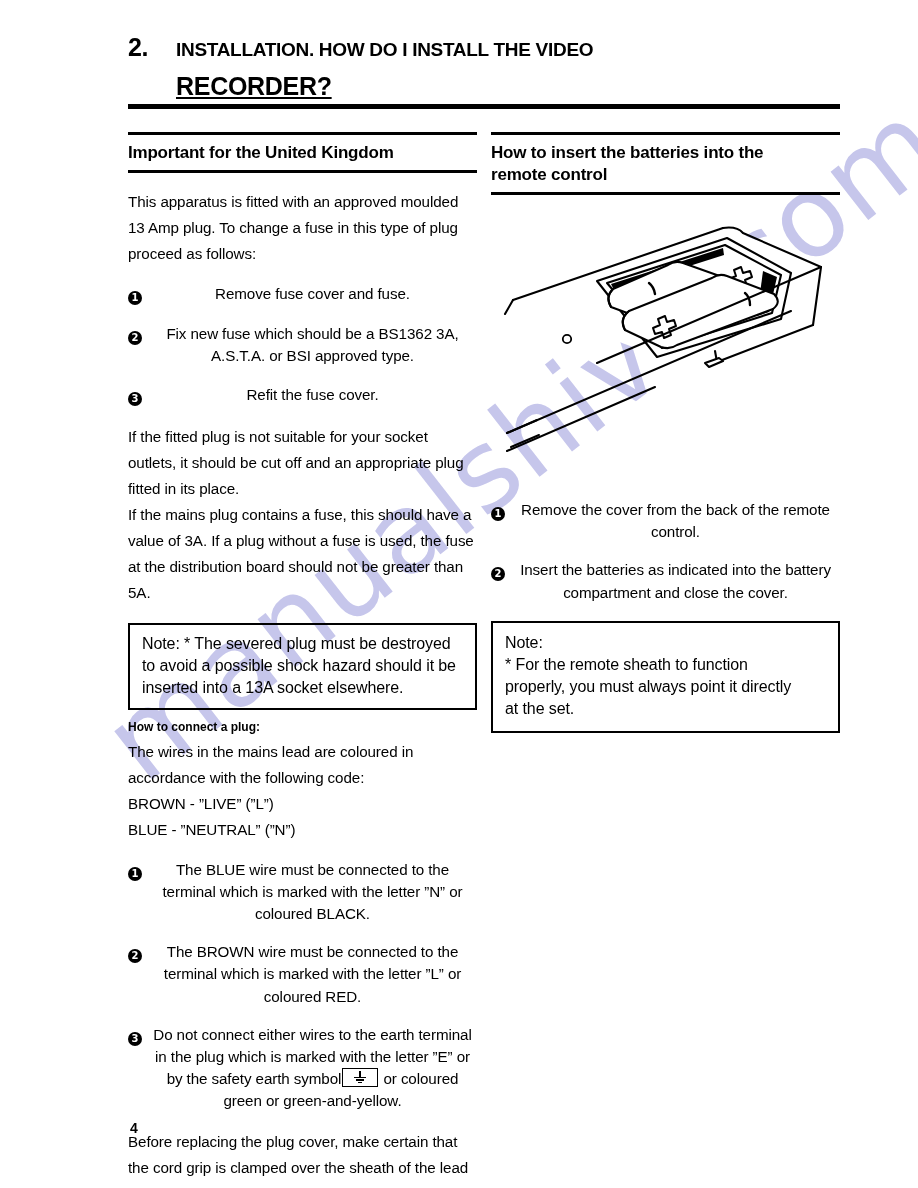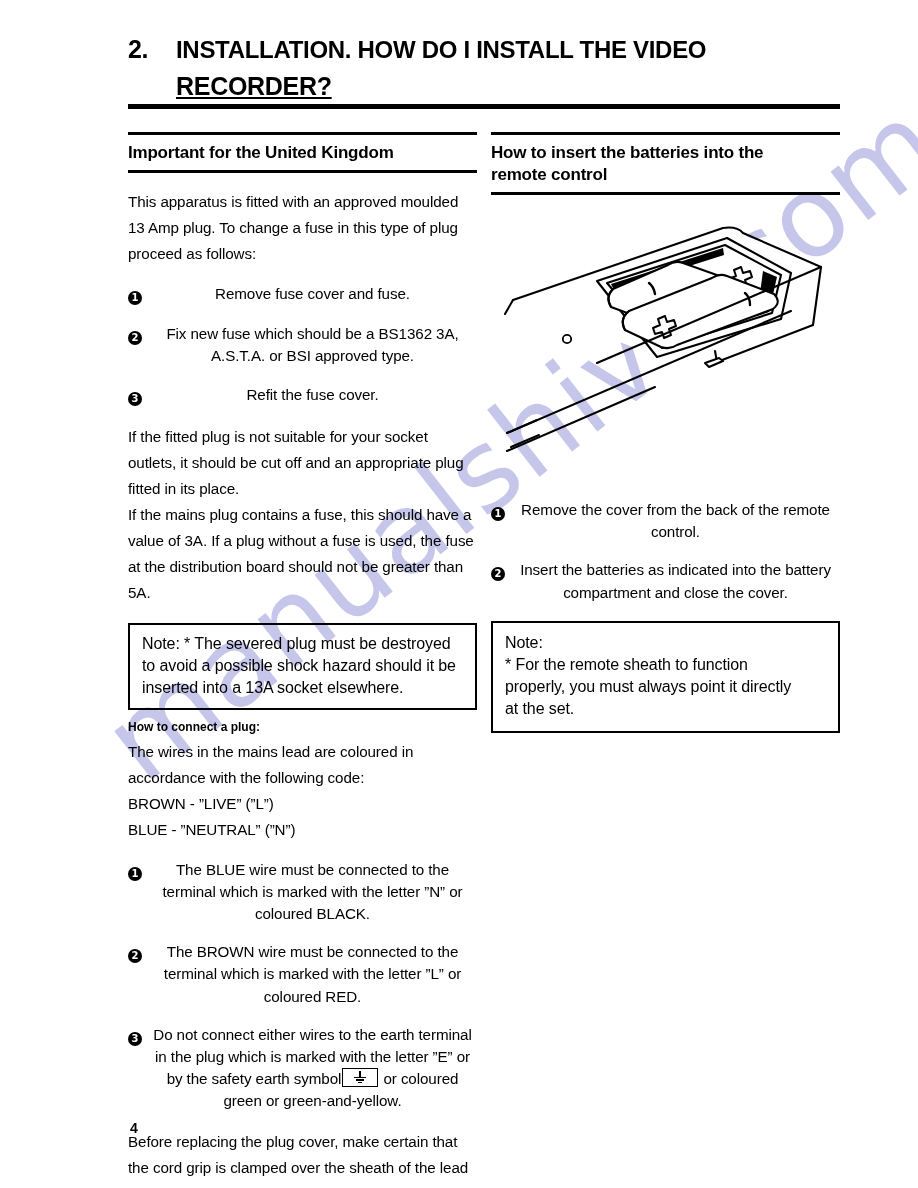--- a/index.html
+++ b/index.html
@@ -61,21 +61,21 @@
     align-items: baseline;
   }
   .chapter-num {
     font-size: 25px;
     font-weight: bold;
     width: 48px;
     flex: 0 0 48px;
     letter-spacing: -0.5px;
   }
   .chapter-title {
-    font-size: 24px;
+    font-size: 19px;
     font-weight: bold;
     line-height: 36px;
     letter-spacing: -0.3px;
   }
   .chapter-line2 {
     margin-left: 48px;
     font-size: 25px;
     font-weight: bold;
     line-height: 36px;
     letter-spacing: -0.3px;

